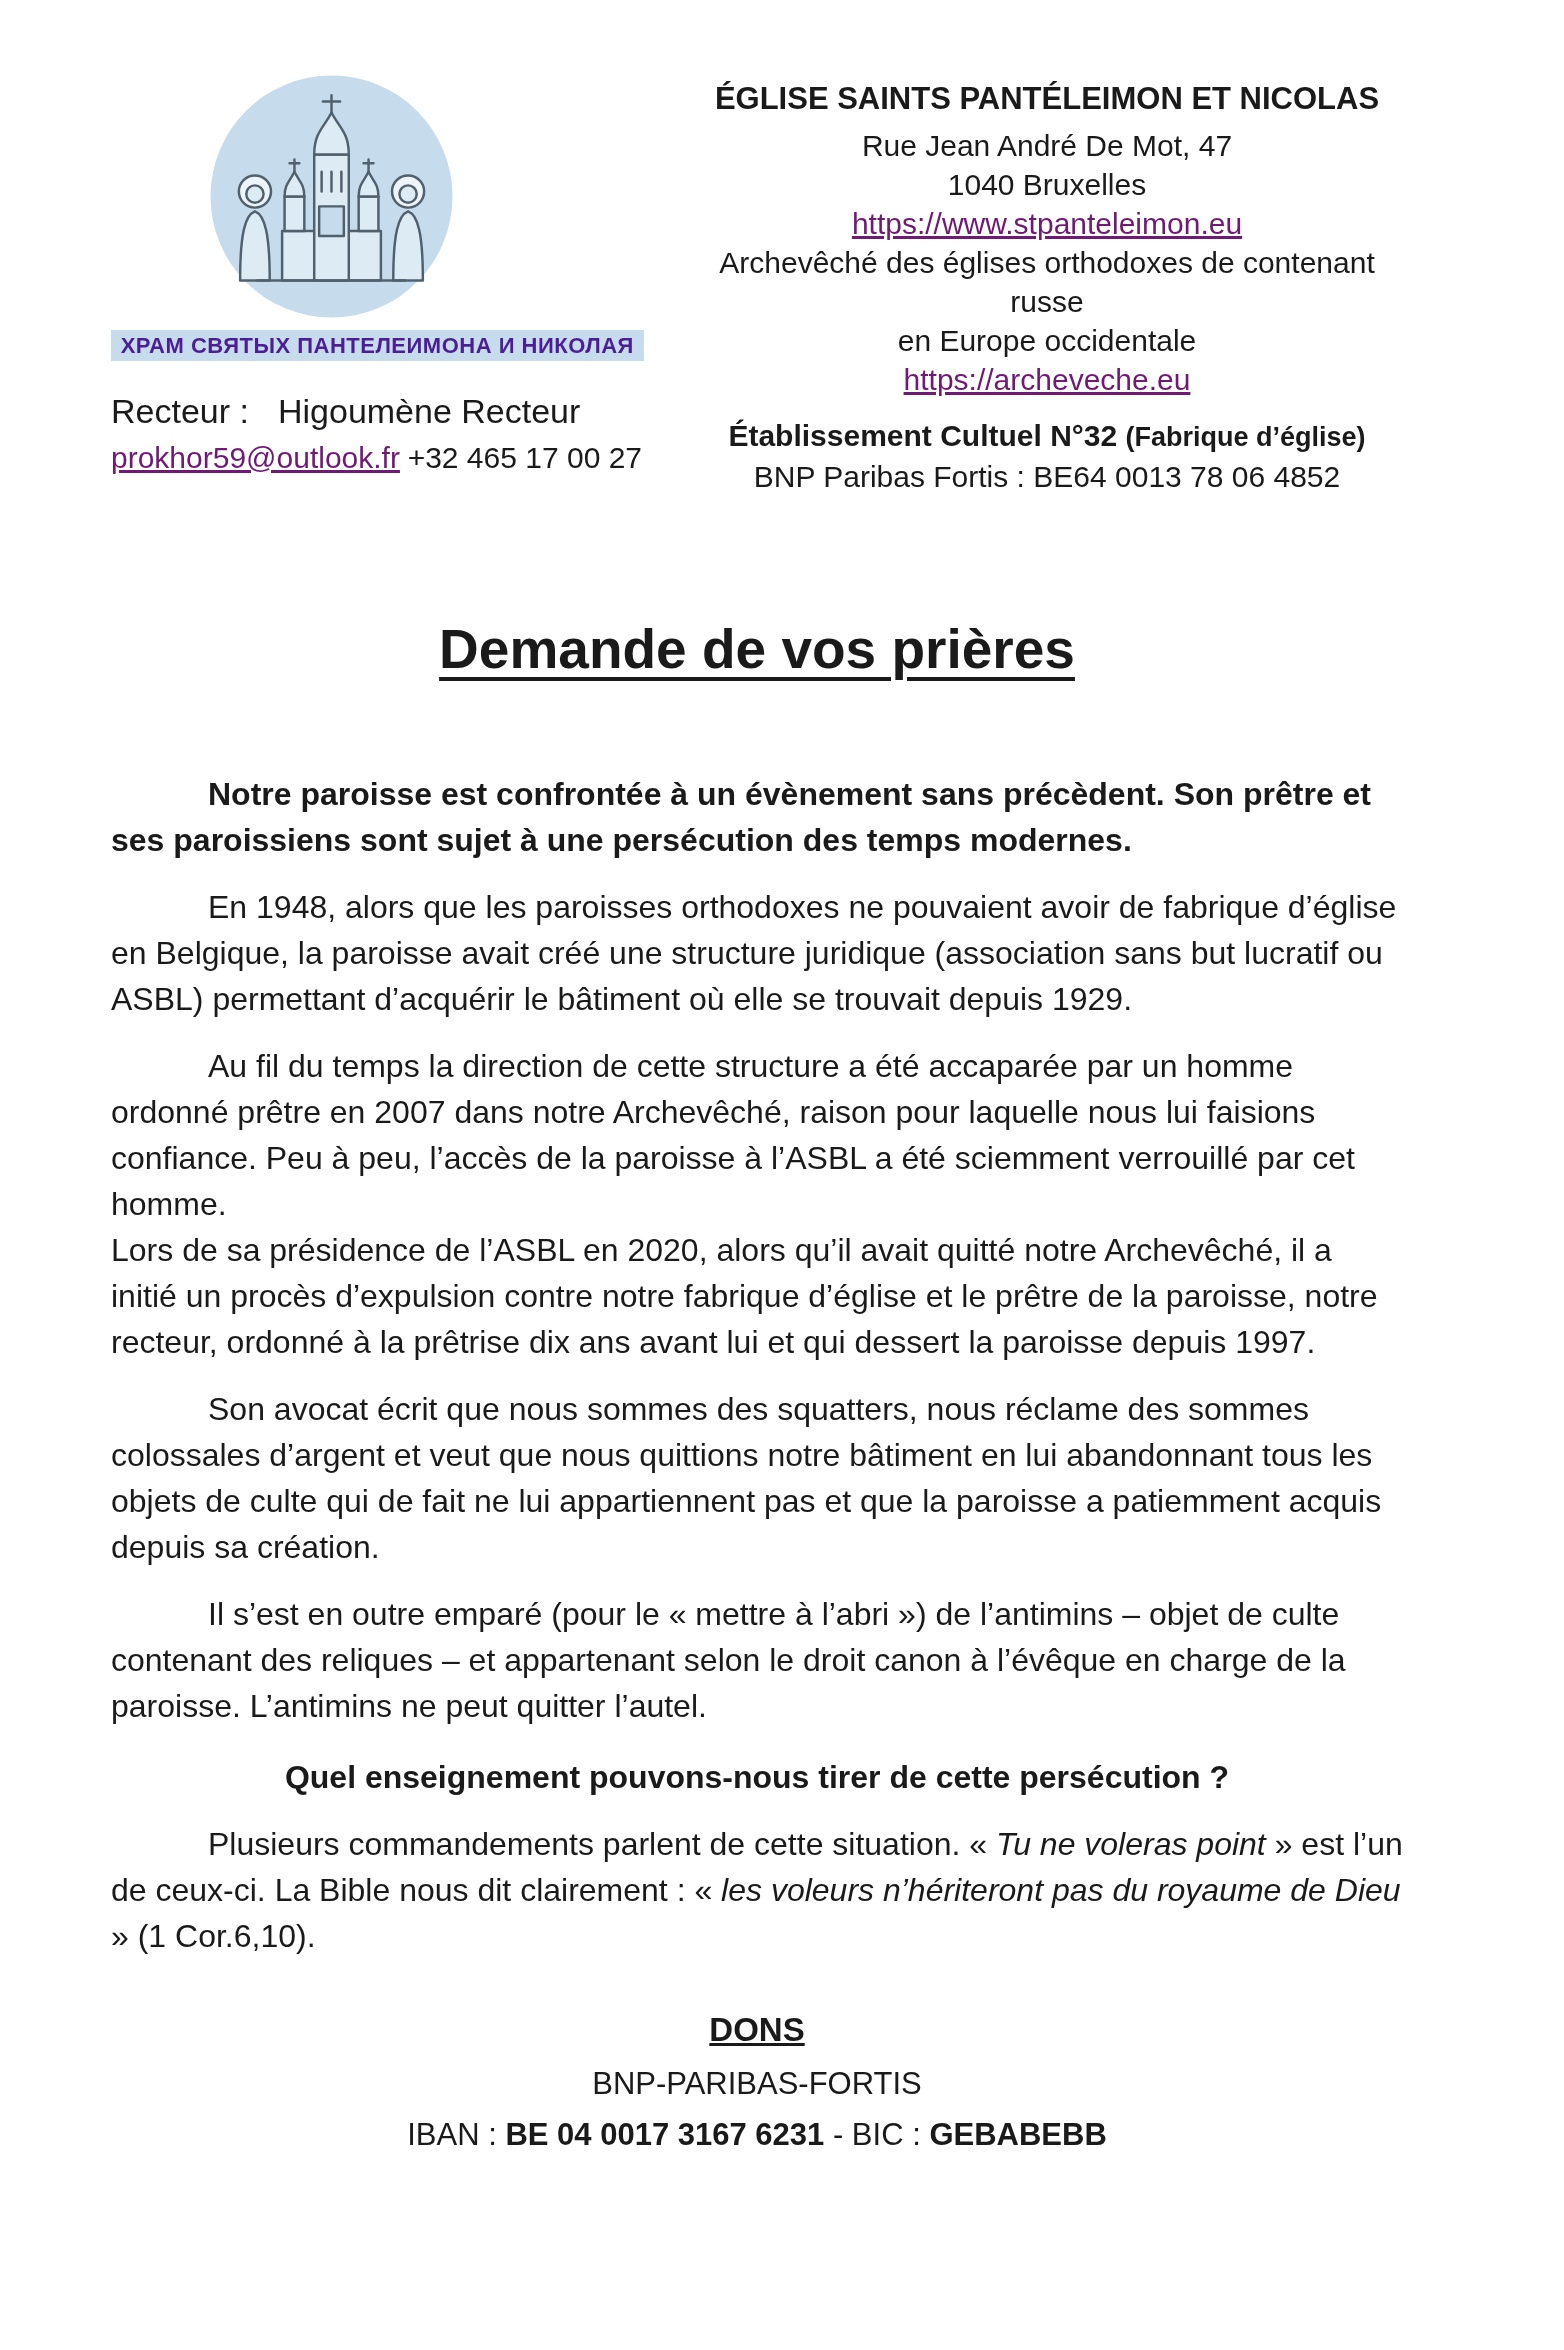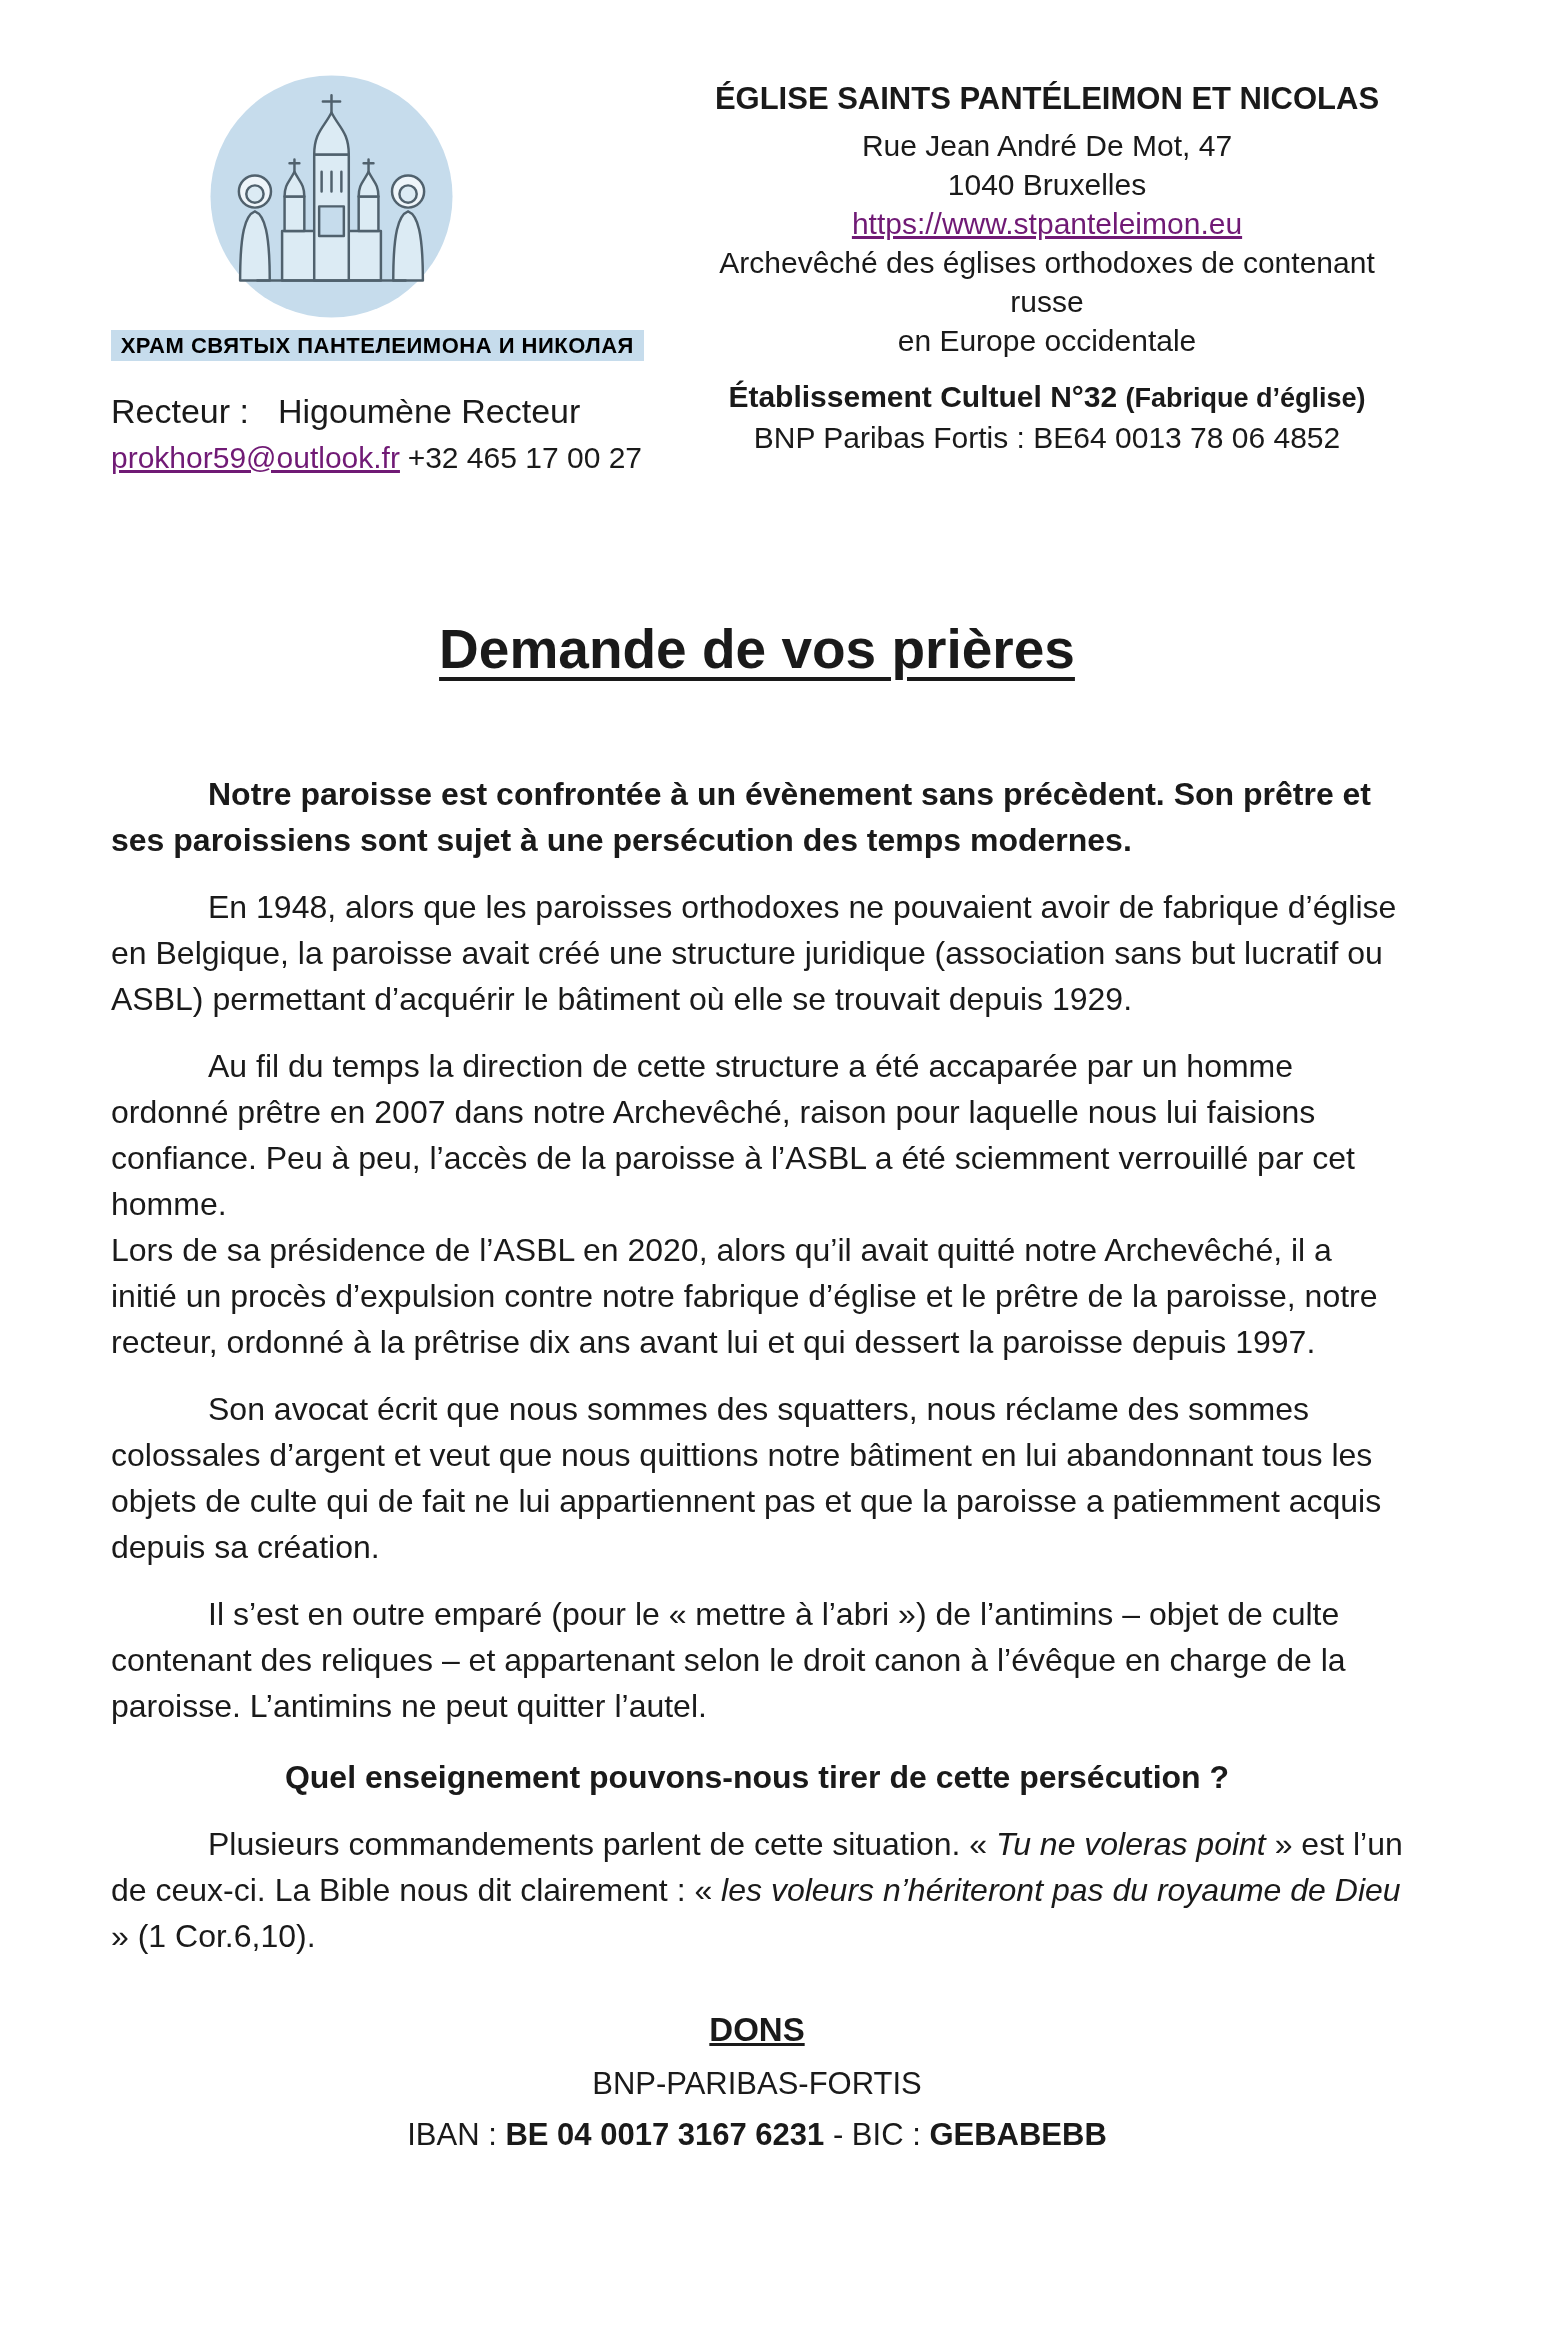--- a/index.html
+++ b/index.html
@@ -15,21 +15,21 @@
   a { color: #701a75; cursor: pointer; }
 
   
   .lh-left { position: absolute; left: 111px; top: 73px; width: 579px; }
   .logo { width: 247px; height: 247px; margin-left: 97px; }
   .logo svg { display: block; width: 100%; height: 100%; }
   .logo-caption {
     margin-top: 9.7px;
     display: inline-block;
     background: #c6dcec;
-    color: #000000;
+    color: #4c1d95;
     font-size: 22px;
     font-weight: bold;
     letter-spacing: 0.5px;
     padding: 2.9px 9.7px;
     white-space: nowrap;
   }
   .rector-line { margin-top: 31px; font-size: 34px; }
   .rector-name { margin-left: 29px; }
   .contact-line { margin-top: 9.7px; font-size: 30px; }
   .phone { color: #1a1a1a; margin-left: 7.7px; }
@@ -106,20 +106,21 @@
     </div>
   </div>
 
   <div class="lh-right">
     <div class="church-name">ÉGLISE SAINTS PANTÉLEIMON ET NICOLAS</div>
     <div>Rue Jean André De Mot, 47</div>
     <div>1040 Bruxelles</div>
     <div><a href="#">https://www.stpanteleimon.eu</a></div>
     <div>Archevêché des églises orthodoxes de contenant russe</div>
     <div>en Europe occidentale</div>
+    <div><a href="#">https://archeveche.eu</a></div>
     <div class="etab-line">
       <span>Établissement Cultuel N°32</span> <span class="etab-note">(Fabrique d’église)</span>
     </div>
     <div>BNP Paribas Fortis : BE64 0013 78 06 4852</div>
   </div>
 
   <div class="letter">
     <div class="title"><span>Demande de vos prières</span></div>
 
     <div class="body-text">

